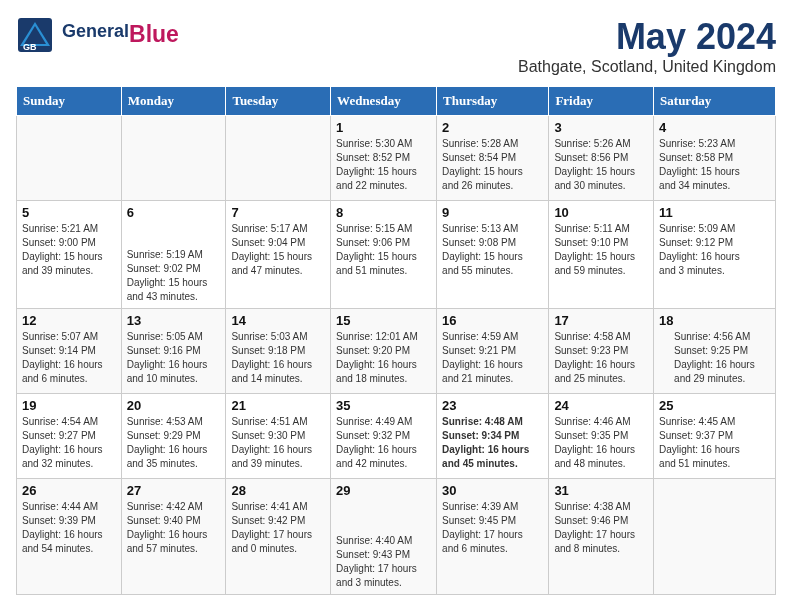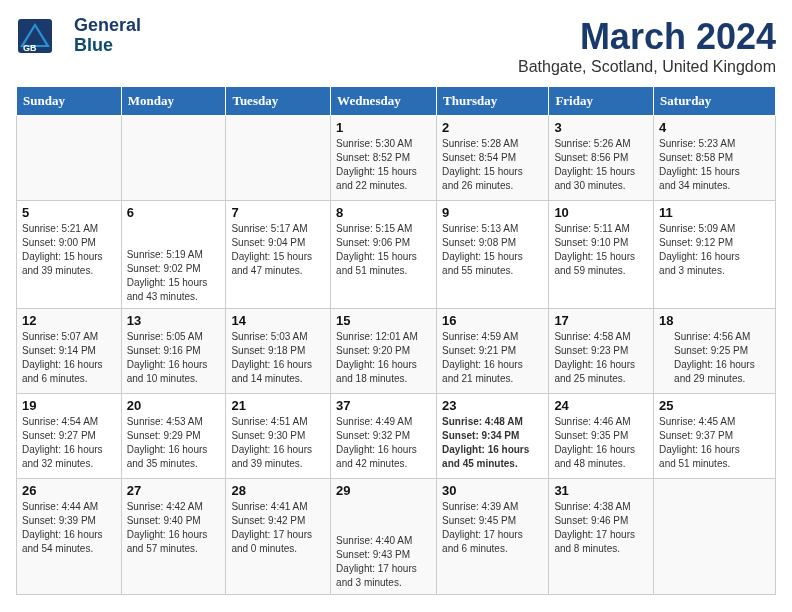--- a/index.html
+++ b/index.html
@@ -81,28 +81,28 @@
 
 <div class="header">
   <div class="logo">
     <div style="display:flex;align-items:center;">
       <svg class="logo-svg" width="38" height="38" viewBox="0 0 38 38">
         <rect x="2" y="2" width="34" height="34" rx="3" fill="#1a3a6b"></rect>
         <polygon points="19,6 34,30 4,30" fill="#2a8fd4"></polygon>
         <polygon points="19,10 30,28 8,28" fill="#1a3a6b"></polygon>
         <text x="7" y="34" font-size="9" fill="white" font-family="Arial" font-weight="bold">GB</text>
       </svg>
-      <div style="display:flex;flex-direction:column;margin-left:18px;">
+      <div style="display:flex;margin-left:6px;">
         <span style="font-size:18px;font-weight:bold;color:#1a3a6b;line-height:1.1;">General</span>
-        <span style="font-size:18px;font-weight:bold;color:#0c4a6e;line-height:1.1;">Blue</span>
+        <span style="font-size:23px;font-weight:bold;color:#be185d;line-height:1.1;">Blue</span>
       </div>
     </div>
   </div>
   <div class="title-area">
-    <div class="main-title">March 2024</div>
+    <div class="main-title">May 2024</div>
     <div class="subtitle">Bathgate, Scotland, United Kingdom</div>
   </div>
 </div>
 
 <table>
   <thead>
     <tr>
     <th>Sunday</th>
         <th>Monday</th>
         <th>Tuesday</th>
@@ -264,21 +264,21 @@
 and 35 minutes.</div>
         </td>
         <td>
           <span class="day-num">21</span>
           <div class="day-info" style="white-space: pre-line;">Sunrise: 4:51 AM
 Sunset: 9:30 PM
 Daylight: 16 hours
 and 39 minutes.</div>
         </td>
         <td>
-          <span class="day-num">37</span>
+          <span class="day-num">35</span>
           <div class="day-info" style="white-space: pre-line;">Sunrise: 4:49 AM
 Sunset: 9:32 PM
 Daylight: 16 hours
 and 42 minutes.</div>
         </td>
         <td>
           <span class="day-num">23</span>
           <div class="day-info" style="white-space: pre-line; font-weight: bold;">Sunrise: 4:48 AM
 Sunset: 9:34 PM
 Daylight: 16 hours

